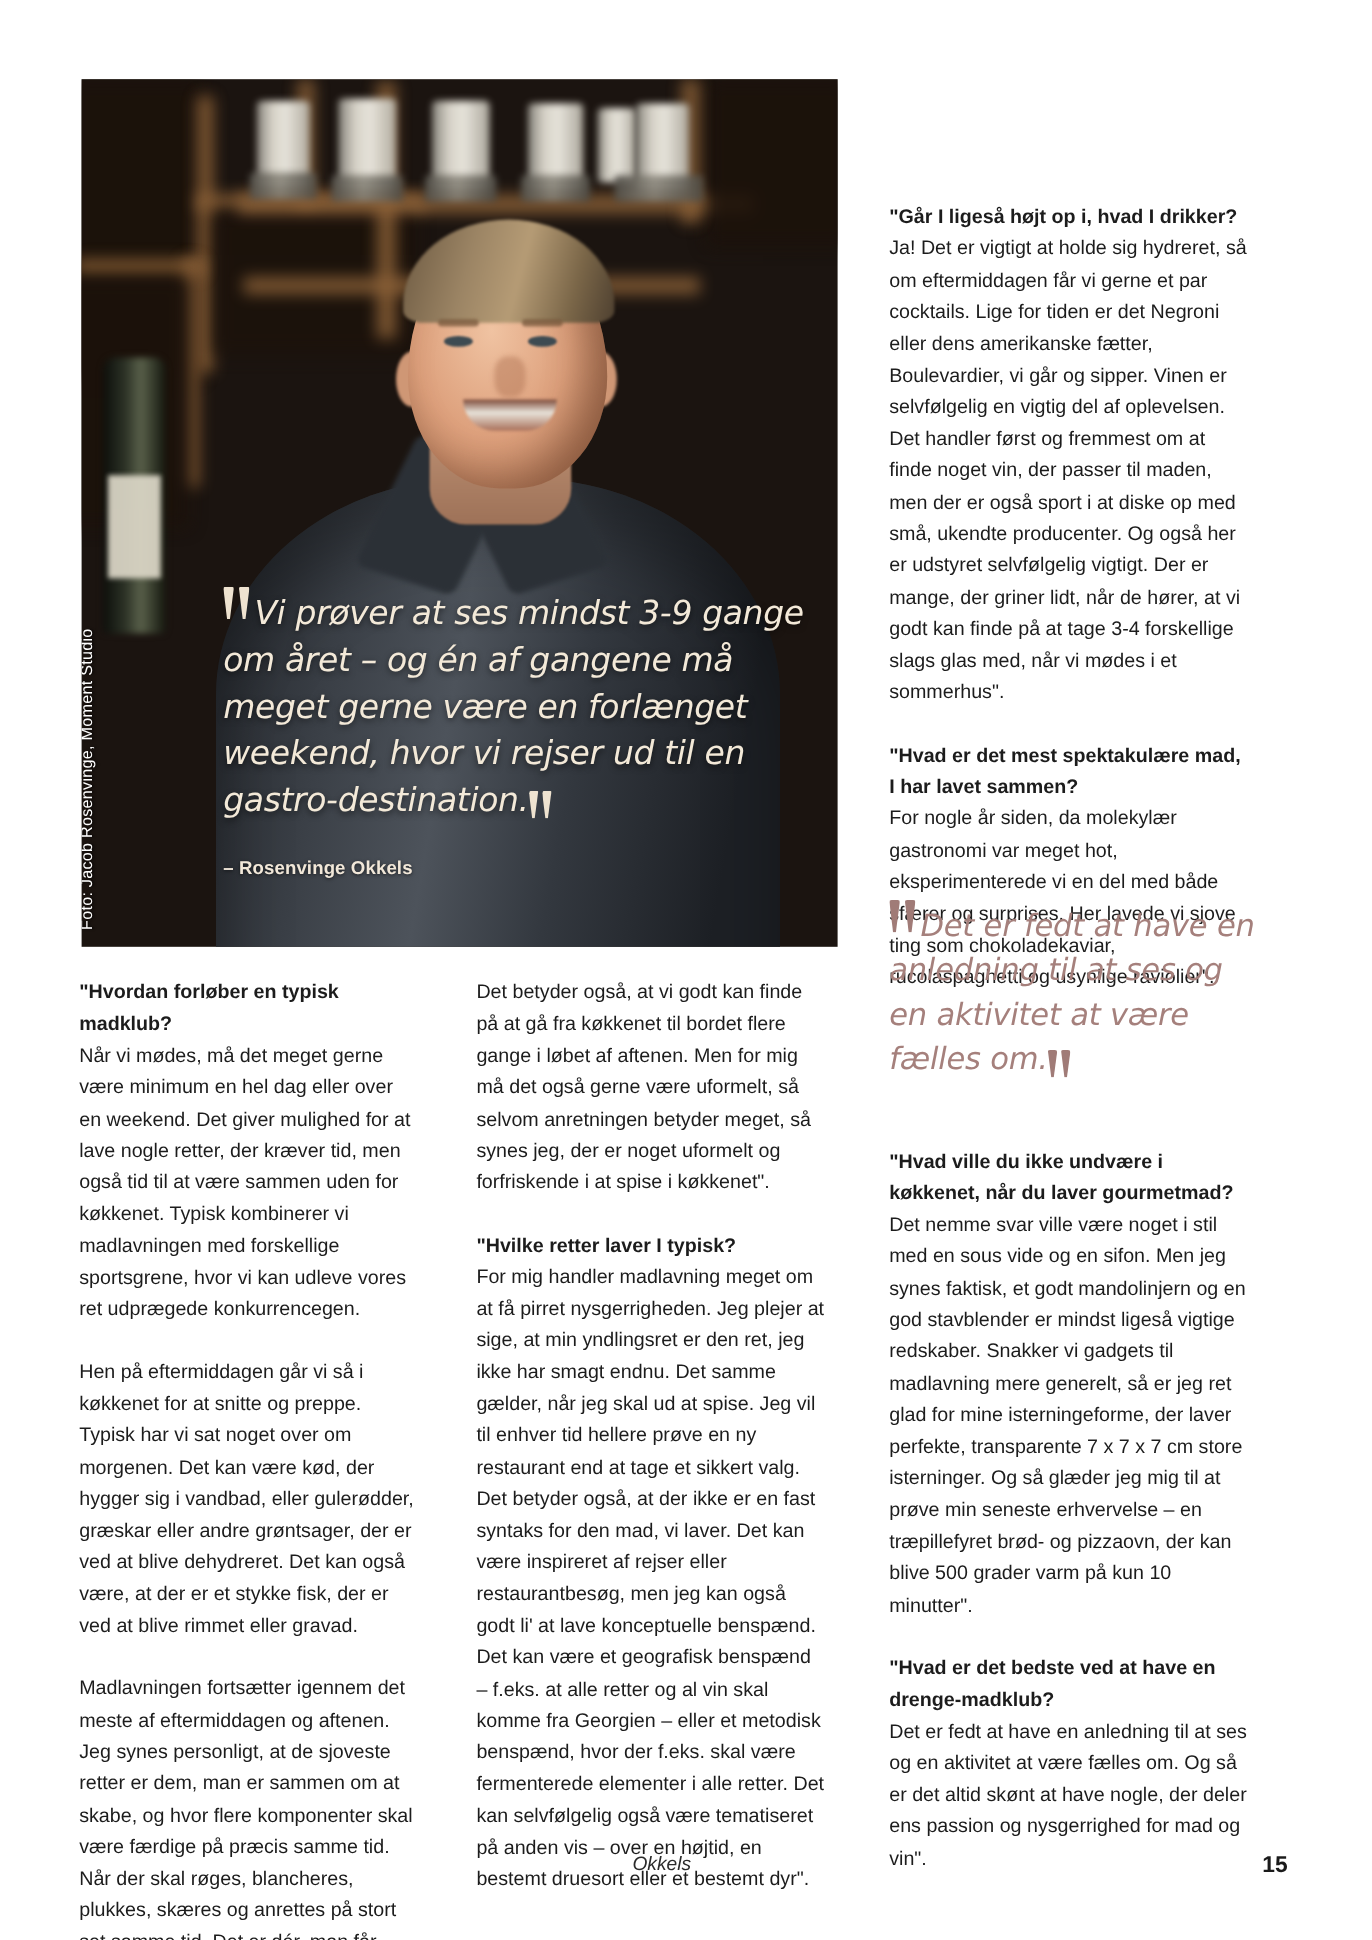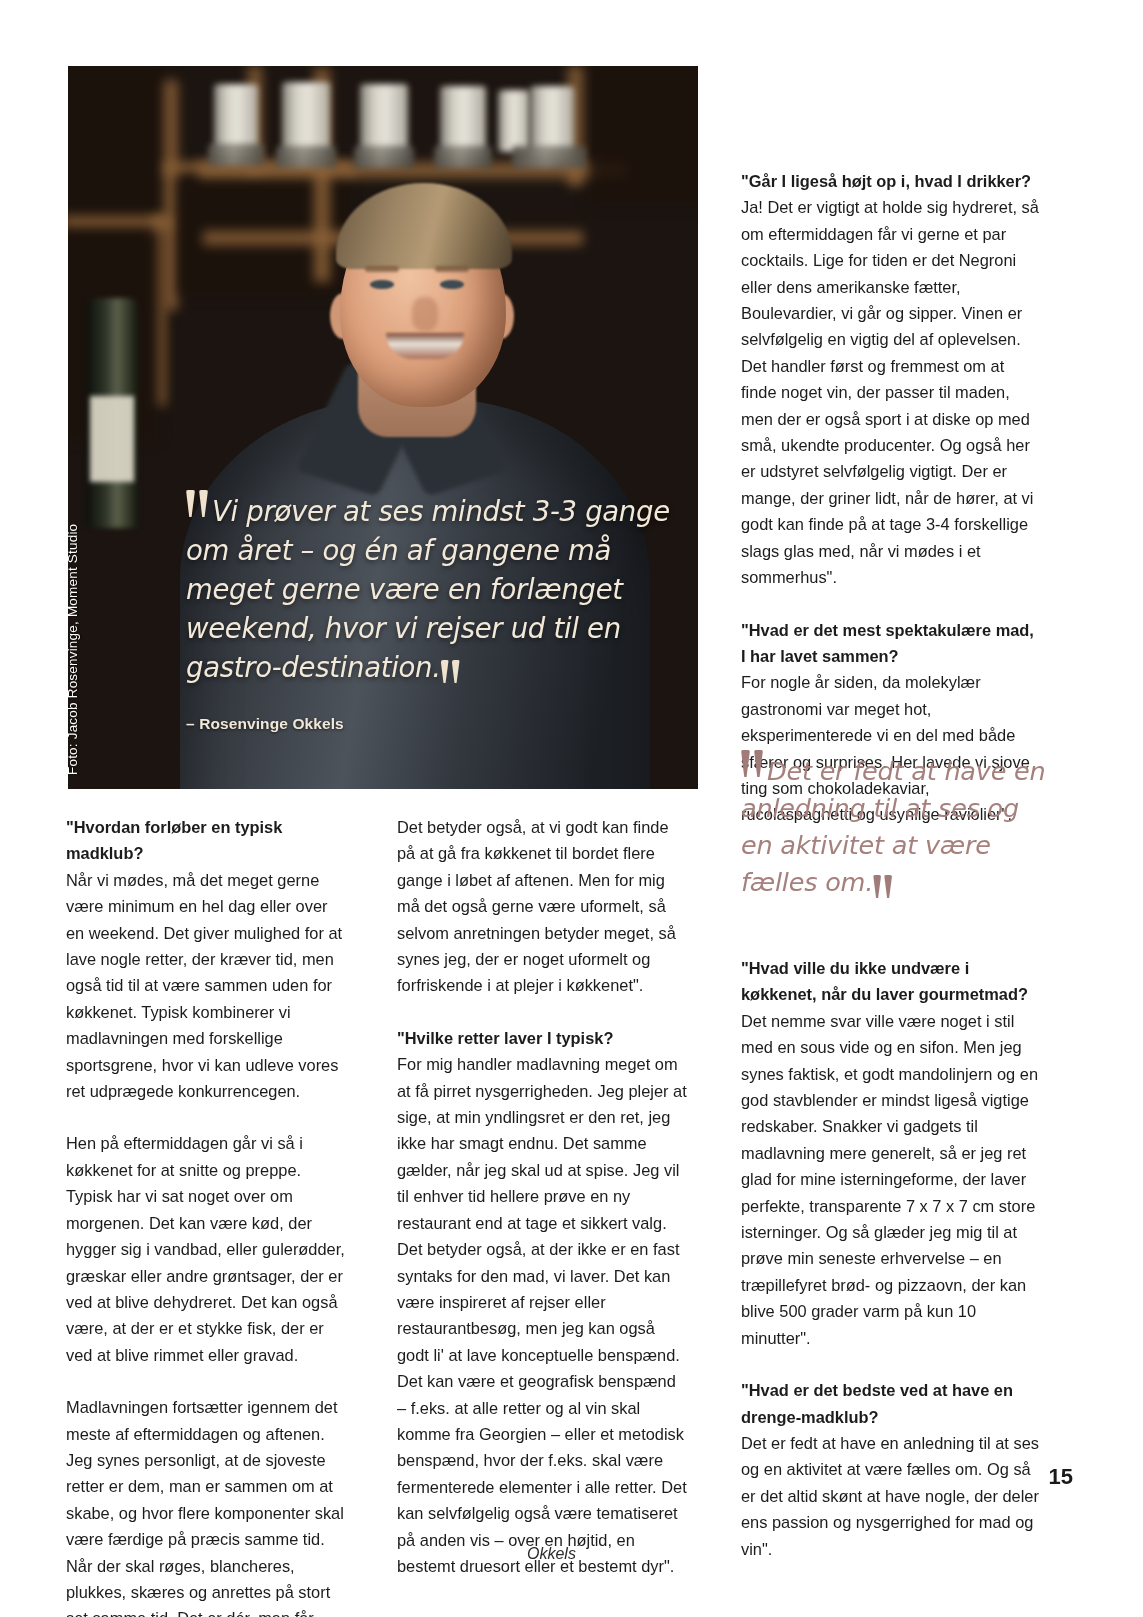--- a/index.html
+++ b/index.html
@@ -279,22 +279,22 @@
     position: absolute;
     left: 527px;
     top: 1545px;
     font-style: italic;
     font-size: 16px;
     color: #2b2b2b;
   }
   .folio {
     position: absolute;
     right: 70px;
-    top: 1464px;
-    font-size: 22px;
+    top: 1544px;
+    font-size: 19px;
     font-weight: bold;
     color: #1a1a1a;
   }
 </style>
 </head>
 <body>
 
 <div class="page">
 
   <div class="photo-block">
@@ -341,21 +341,21 @@
       <div class="hair"></div>
       <div class="brow brow-l"></div>
       <div class="brow brow-r"></div>
       <div class="eye eye-l"></div>
       <div class="eye eye-r"></div>
       <div class="nose"></div>
       <div class="smile"></div>
     </div>
 
     <div class="photo-quote">
-      <span class="qmark qmark-open-photo"><i></i><i></i></span><span>Vi prøver at ses mindst 3-3 gange om året – og én af gangene må meget gerne være en forlænget weekend, hvor vi rejser ud til en gastro-destination.</span><span class="qmark small qmark-close-photo"><i></i><i></i></span>
+      <span class="qmark qmark-open-photo"><i></i><i></i></span><span>Vi prøver at ses mindst 3-9 gange om året – og én af gangene må meget gerne være en forlænget weekend, hvor vi rejser ud til en gastro-destination.</span><span class="qmark small qmark-close-photo"><i></i><i></i></span>
     </div>
     <div class="photo-attrib">– Rosenvinge Okkels</div>
 
     <div class="photo-credit">Foto: Jacob Rosenvinge, Moment Studio</div>
   </div>
 
   <div class="col col-right-top">
     <p>
       <span class="q-head">"Går I ligeså højt op i, hvad I drikker?</span><span>Ja! Det er vigtigt at holde sig hydreret, så om eftermiddagen får vi gerne et par cocktails. Lige for tiden er det Negroni eller dens amerikanske fætter, Boulevardier, vi går og sipper. Vinen er selvfølgelig en vigtig del af oplevelsen. Det handler først og fremmest om at finde noget vin, der passer til maden, men der er også sport i at diske op med små, ukendte producenter. Og også her er udstyret selvfølgelig vigtigt. Der er mange, der griner lidt, når de hører, at vi godt kan finde på at tage 3-4 forskellige slags glas med, når vi mødes i et sommerhus".</span>
     </p>
@@ -384,21 +384,21 @@
     <p>
       <span>Hen på eftermiddagen går vi så i køkkenet for at snitte og preppe. Typisk har vi sat noget over om morgenen. Det kan være kød, der hygger sig i vandbad, eller gulerødder, græskar eller andre grøntsager, der er ved at blive dehydreret. Det kan også være, at der er et stykke fisk, der er ved at blive rimmet eller gravad.</span>
     </p>
     <p>
       <span>Madlavningen fortsætter igennem det meste af eftermiddagen og aftenen. Jeg synes personligt, at de sjoveste retter er dem, man er sammen om at skabe, og hvor flere komponenter skal være færdige på præcis samme tid. Når der skal røges, blancheres, plukkes, skæres og anrettes på stort set samme tid. Det er dér, man får følelsen af at have en lille restaurant kørende i køkkenet.</span>
     </p>
   </div>
 
   <div class="col col-mid">
     <p>
-      <span>Det betyder også, at vi godt kan finde på at gå fra køkkenet til bordet flere gange i løbet af aftenen. Men for mig må det også gerne være uformelt, så selvom anretningen betyder meget, så synes jeg, der er noget uformelt og forfriskende i at plejer i køkkenet".</span>
+      <span>Det betyder også, at vi godt kan finde på at gå fra køkkenet til bordet flere gange i løbet af aftenen. Men for mig må det også gerne være uformelt, så selvom anretningen betyder meget, så synes jeg, der er noget uformelt og forfriskende i at spise i køkkenet".</span>
     </p>
     <p>
       <span class="q-head">"Hvilke retter laver I typisk?</span><span>For mig handler madlavning meget om at få pirret nysgerrigheden. Jeg plejer at sige, at min yndlingsret er den ret, jeg ikke har smagt endnu. Det samme gælder, når jeg skal ud at spise. Jeg vil til enhver tid hellere prøve en ny restaurant end at tage et sikkert valg. Det betyder også, at der ikke er en fast syntaks for den mad, vi laver. Det kan være inspireret af rejser eller restaurantbesøg, men jeg kan også godt li' at lave konceptuelle benspænd. Det kan være et geografisk benspænd – f.eks. at alle retter og al vin skal komme fra Georgien – eller et metodisk benspænd, hvor der f.eks. skal være fermenterede elementer i alle retter. Det kan selvfølgelig også være tematiseret på anden vis – over en højtid, en bestemt druesort eller et bestemt dyr".</span>
     </p>
   </div>
 
   <div class="footer-title">Okkels</div>
   <div class="folio">15</div>
 
 </div>

